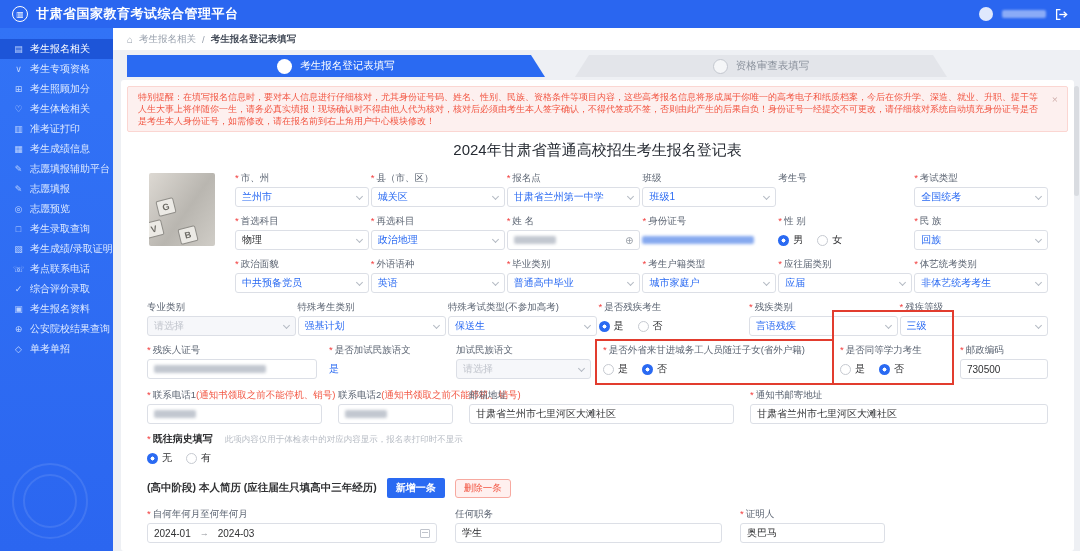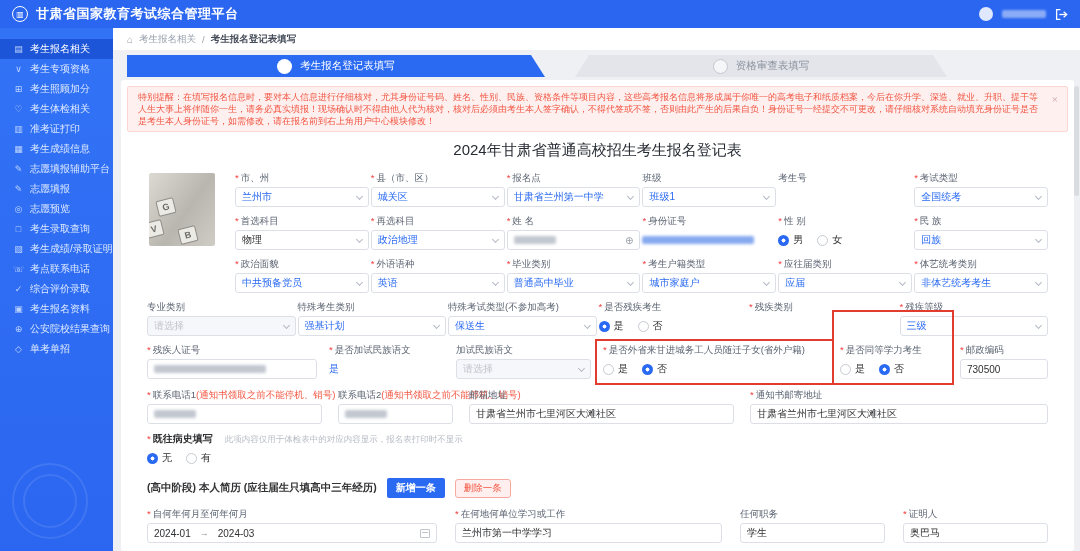--- a/index.html
+++ b/index.html
@@ -411,20 +411,24 @@
                   <span class="rlab">是</span>
                 </span>
                 <span class="radio-wrap">
                   <span class="radio"></span>
                   <span class="rlab">否</span>
                 </span>
               </div>
             </div>
             <div class="cell">
               <div class="flabel"><span class="req">*</span><span class="lab">残疾类别</span></div>
+              <div class="ctl sel">
+                <span class="val val-blue">言语残疾</span>
+                <i class="chev"></i>
+              </div>
             </div>
             <div class="cell">
               <div class="flabel"><span class="req">*</span><span class="lab">残疾等级</span></div>
               <div class="ctl sel">
                 <span class="val val-blue">三级</span>
                 <i class="chev"></i>
               </div>
             </div>
           </div>
           <div class="grid-r5">
@@ -534,26 +538,20 @@
             <div class="cell">
               <div class="flabel"><span class="req">*</span><span class="lab">自何年何月至何年何月</span></div>
               <div class="ctl date">
                 <span class="val">2024-01</span>
                 <span class="dsep">→</span>
                 <span class="val">2024-03</span>
                 <span class="cal"></span>
               </div>
             </div>
             <div class="cell">
-              <div class="flabel"><span class="req">*</span><span class="lab">在何地何单位学习或工作</span></div>
-              <div class="ctl">
-                <span class="val">兰州市第一中学学习</span>
-              </div>
-            </div>
-            <div class="cell">
               <div class="flabel"><span class="lab">任何职务</span></div>
               <div class="ctl">
                 <span class="val">学生</span>
               </div>
             </div>
             <div class="cell">
               <div class="flabel"><span class="req">*</span><span class="lab">证明人</span></div>
               <div class="ctl">
                 <span class="val">奥巴马</span>
               </div>

